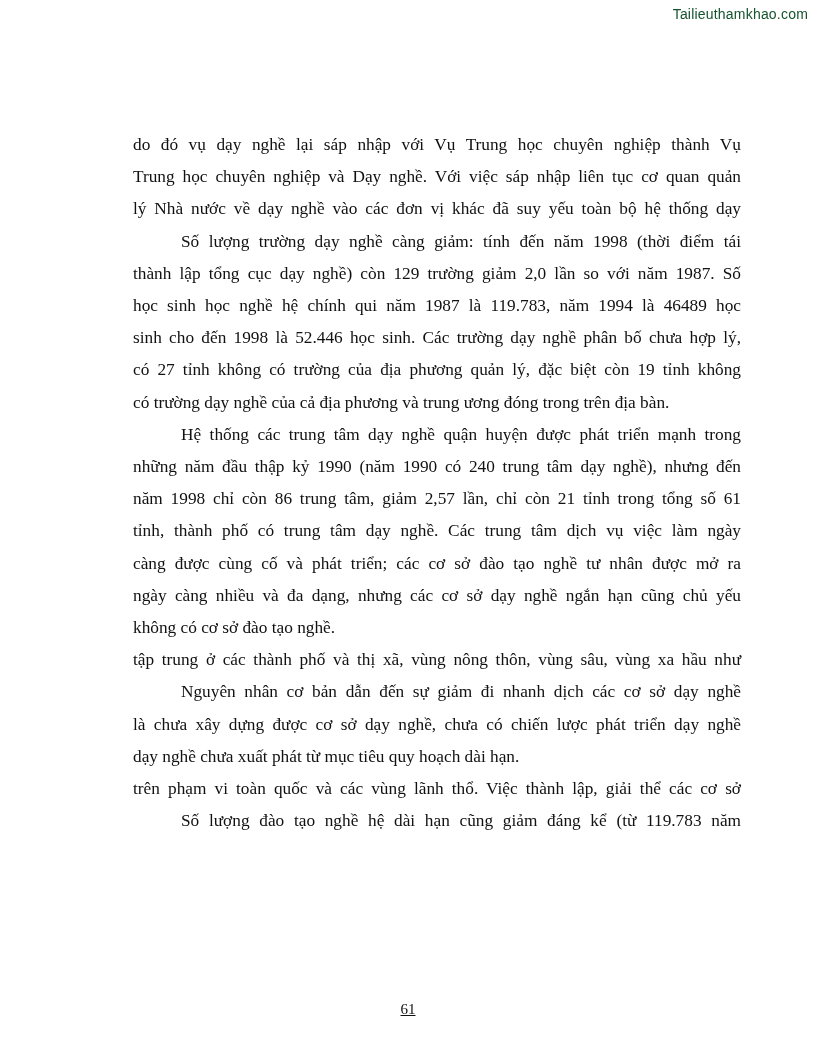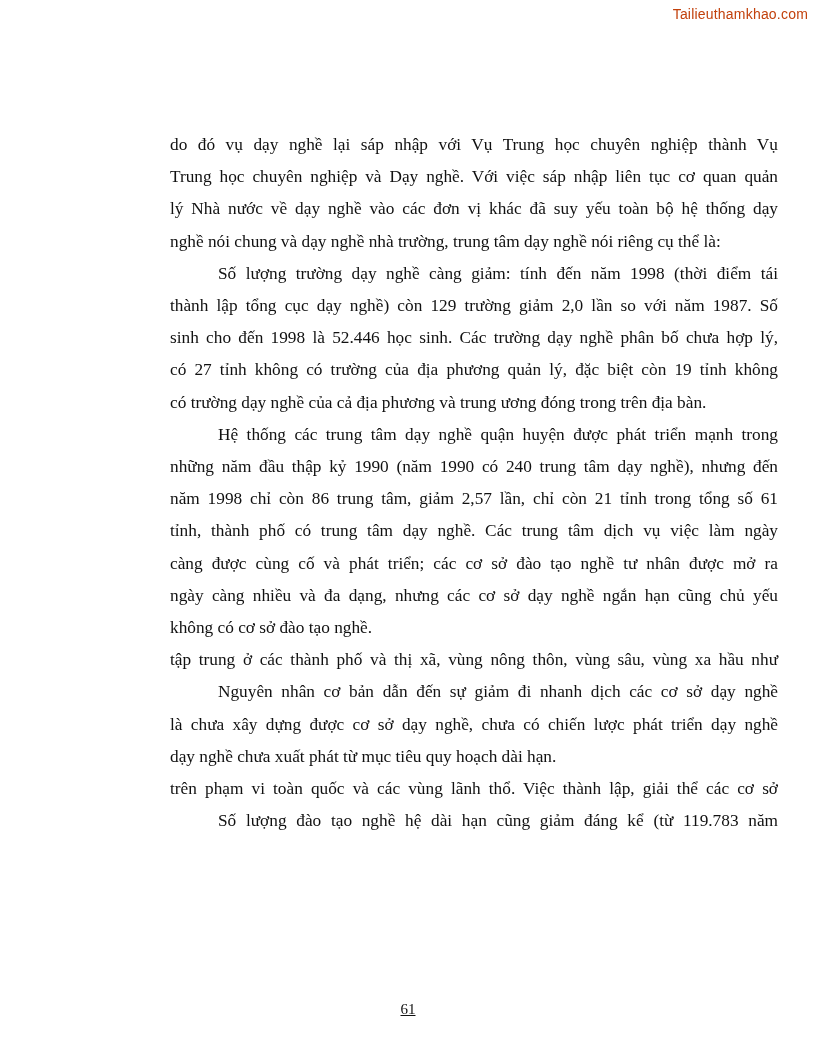--- a/index.html
+++ b/index.html
@@ -1,41 +1,41 @@
 <!DOCTYPE html>
 <html><head>
 <meta charset="utf-8">
 <style>
   html, body { margin: 0; padding: 0; background: #ffffff; }
   body { width: 816px; height: 1056px; position: relative; overflow: hidden;
          font-family: "Liberation Serif", "DejaVu Serif", serif; color: #111; }
   .watermark { position: absolute; top: 6px; right: 8px; font-family: "Liberation Sans", "DejaVu Sans", sans-serif;
-               font-size: 14px; color: #c2410c; letter-spacing: 0.2px; }
-  .content { position: absolute; left: 133px; top: 129px; width: 608px; margin-left: 37px; }
+               font-size: 14px; color: #14532d; letter-spacing: 0.2px; }
+  .content { position: absolute; left: 133px; top: 129px; width: 608px; }
   .para { margin: 0 0 0 0; font-size: 17.3px; line-height: 32.2px; text-align: justify; }
   .para .line { display: block; text-align-last: justify; white-space: nowrap; }
   .para .line.last { text-align-last: left; }
   .indent { text-indent: 48px; }
   .page-num { position: absolute; top: 1001px; left: 0; width: 816px; text-align: center; font-size: 15px; text-decoration: underline; }
 </style>
 </head>
 <body>
 
 <div class="watermark">Tailieuthamkhao.com</div>
 
 <div class="content">
   <p class="para">
     <span class="line">do đó vụ dạy nghề lại sáp nhập với Vụ Trung học chuyên nghiệp thành Vụ</span>
     <span class="line">Trung học chuyên nghiệp và Dạy nghề. Với việc sáp nhập liên tục cơ quan quản</span>
     <span class="line">lý Nhà nước về dạy nghề vào các đơn vị khác đã suy yếu toàn bộ hệ thống dạy</span>
-    <span class="line last">nghề nói chung và dạy nghề nhà trường, trung tâm dạy nghề nói riêng cụ thể là:</span>
   </p>
   <p class="para">
     <span class="line indent">Số lượng trường dạy nghề càng giảm: tính đến năm 1998 (thời điểm tái</span>
     <span class="line">thành lập tổng cục dạy nghề) còn 129 trường giảm 2,0 lần so với năm 1987. Số</span>
+    <span class="line">học sinh học nghề hệ chính qui năm 1987 là 119.783, năm 1994 là 46489 học</span>
     <span class="line">sinh cho đến 1998 là 52.446 học sinh. Các trường dạy nghề phân bố chưa hợp lý,</span>
     <span class="line">có 27 tỉnh không có trường của địa phương quản lý, đặc biệt còn 19 tỉnh không</span>
     <span class="line last">có trường dạy nghề của cả địa phương và trung ương đóng trong trên địa bàn.</span>
   </p>
   <p class="para">
     <span class="line indent">Hệ thống các trung tâm dạy nghề quận huyện được phát triển mạnh trong</span>
     <span class="line">những năm đầu thập kỷ 1990 (năm 1990 có 240 trung tâm dạy nghề), nhưng đến</span>
     <span class="line">năm 1998 chỉ còn 86 trung tâm, giảm 2,57 lần, chỉ còn 21 tỉnh trong tổng số 61</span>
     <span class="line">tỉnh, thành phố có trung tâm dạy nghề. Các trung tâm dịch vụ việc làm ngày</span>
     <span class="line">càng được cùng cố và phát triển; các cơ sở đào tạo nghề tư nhân được mở ra</span>

